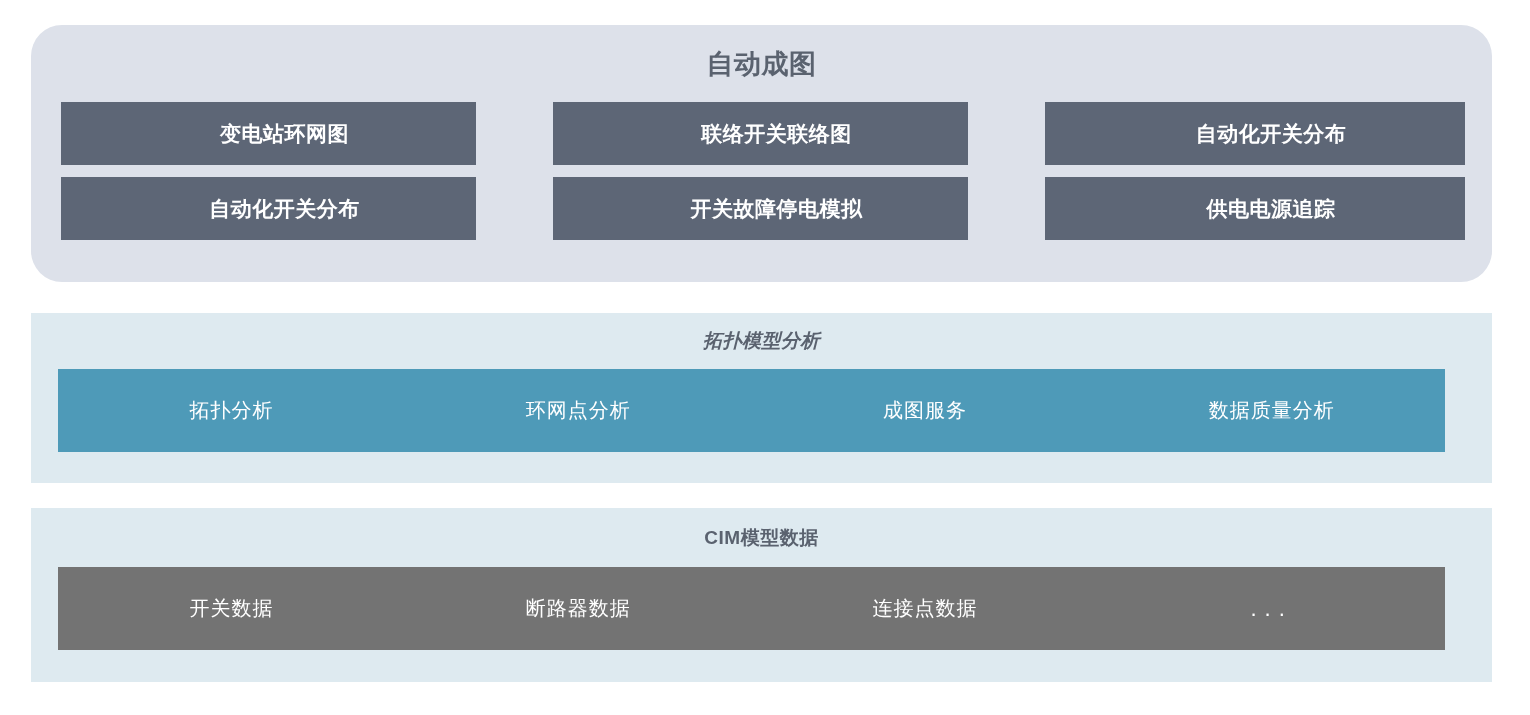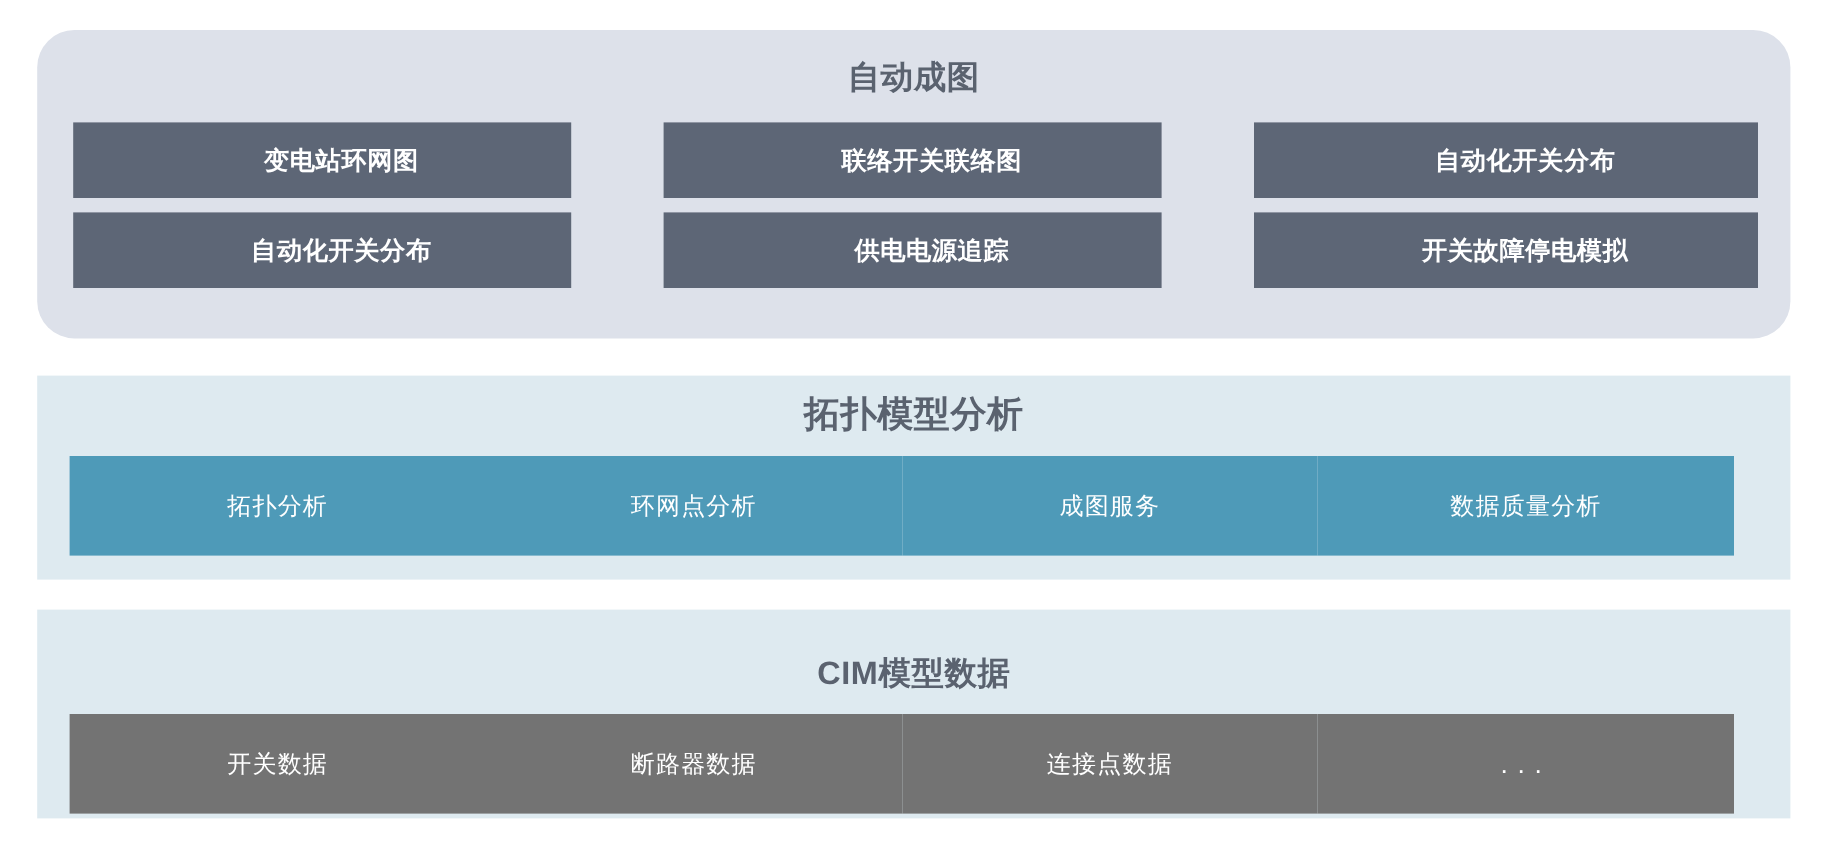--- a/index.html
+++ b/index.html
@@ -73,37 +73,37 @@
   
   #panel-topology {
     left: 31px;
     top: 313px;
     width: 1461px;
     height: 170px;
     background: #deeaf0;
     padding-top: 18px;
   }
   #panel-topology .panel-title {
-    font-size: 30px;
+    font-size: 19px;
     margin-bottom: 19px;
+    font-style: italic;
   }
 
   
   #panel-cim {
     left: 31px;
     top: 508px;
     width: 1461px;
     height: 174px;
     background: #deeaf0;
     padding-top: 20px;
   }
   #panel-cim .panel-title {
-    font-size: 27px;
+    font-size: 19px;
     margin-bottom: 20px;
-    margin-top: 20px;
   }
 
   .grid-4 {
     display: grid;
     grid-template-columns: 1fr 1fr 1fr 1fr;
     padding: 0 27px;
     box-sizing: border-box;
     width: 1441px;
   }
   .btn-teal {
@@ -138,22 +138,22 @@
 
 <div class="canvas">
 
   <section class="panel" id="panel-automap">
     <div class="panel-title">自动成图</div>
     <div class="grid-3">
       <div class="btn-slate">变电站环网图</div>
       <div class="btn-slate">联络开关联络图</div>
       <div class="btn-slate">自动化开关分布</div>
       <div class="btn-slate">自动化开关分布</div>
+      <div class="btn-slate">开关故障停电模拟</div>
       <div class="btn-slate">供电电源追踪</div>
-      <div class="btn-slate">开关故障停电模拟</div>
     </div>
   </section>
 
   <section class="panel" id="panel-topology">
     <div class="panel-title">拓扑模型分析</div>
     <div class="grid-4">
       <div class="btn-teal">拓扑分析</div>
       <div class="btn-teal">环网点分析</div>
       <div class="btn-teal">成图服务</div>
       <div class="btn-teal">数据质量分析</div>

